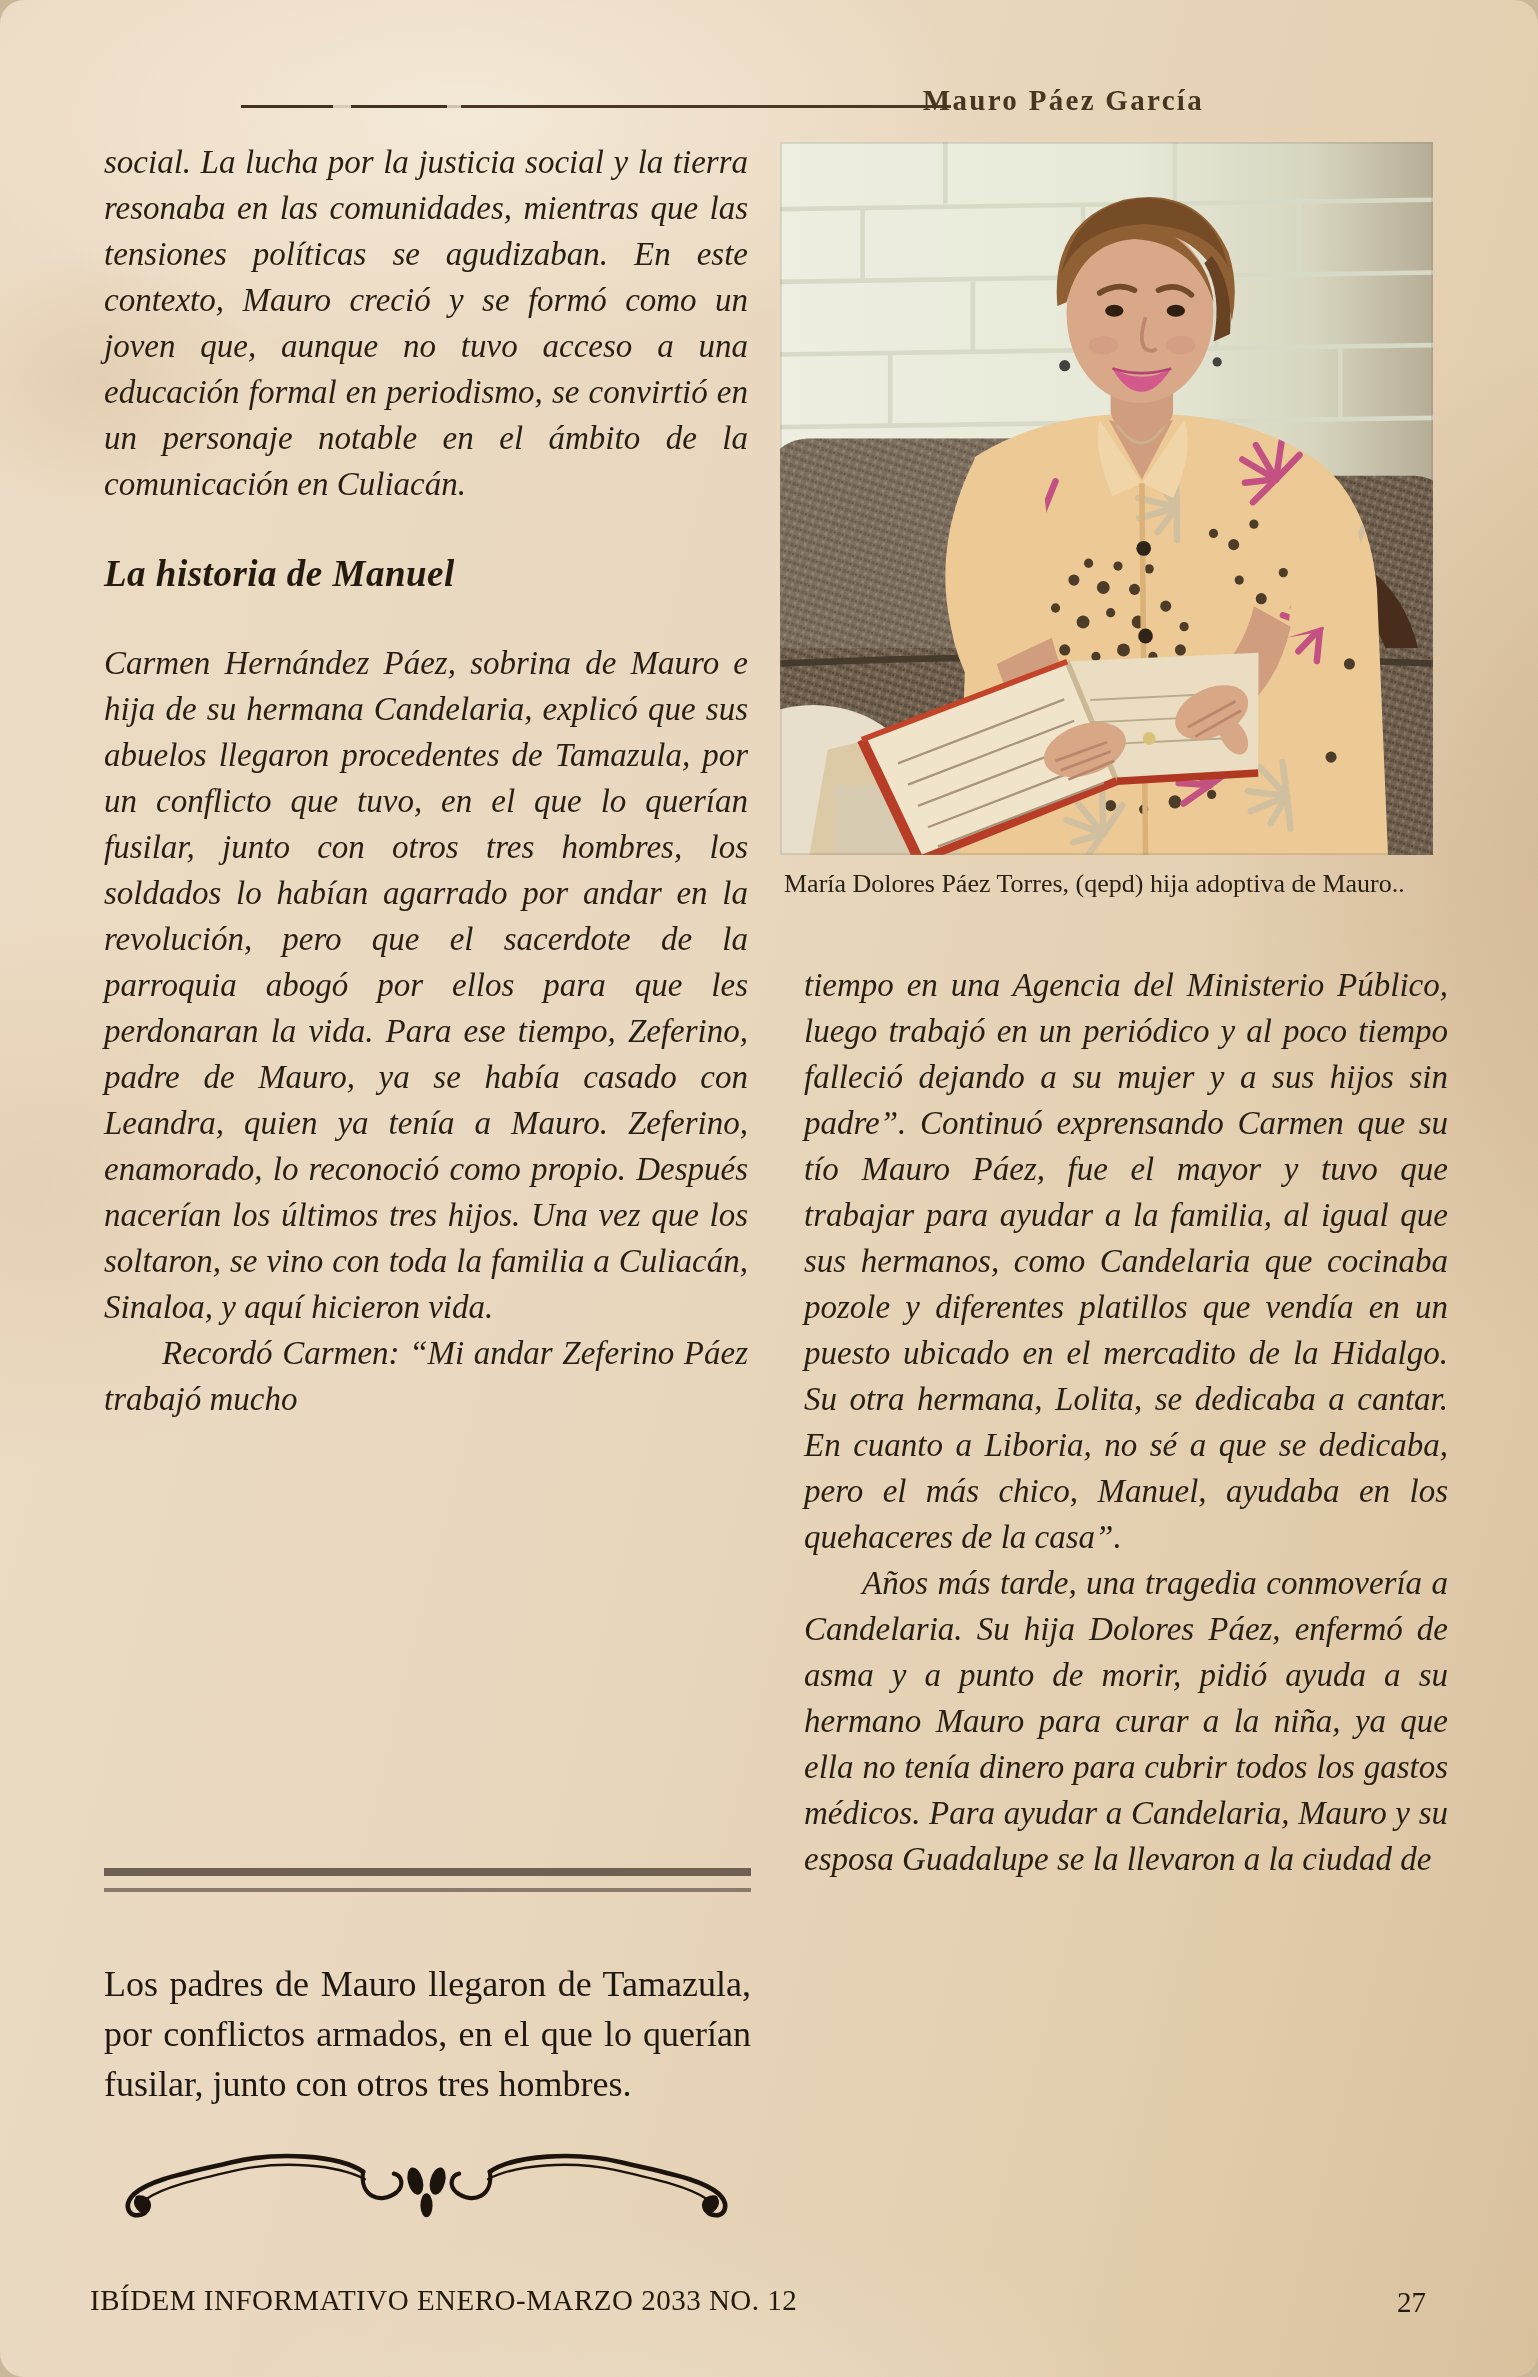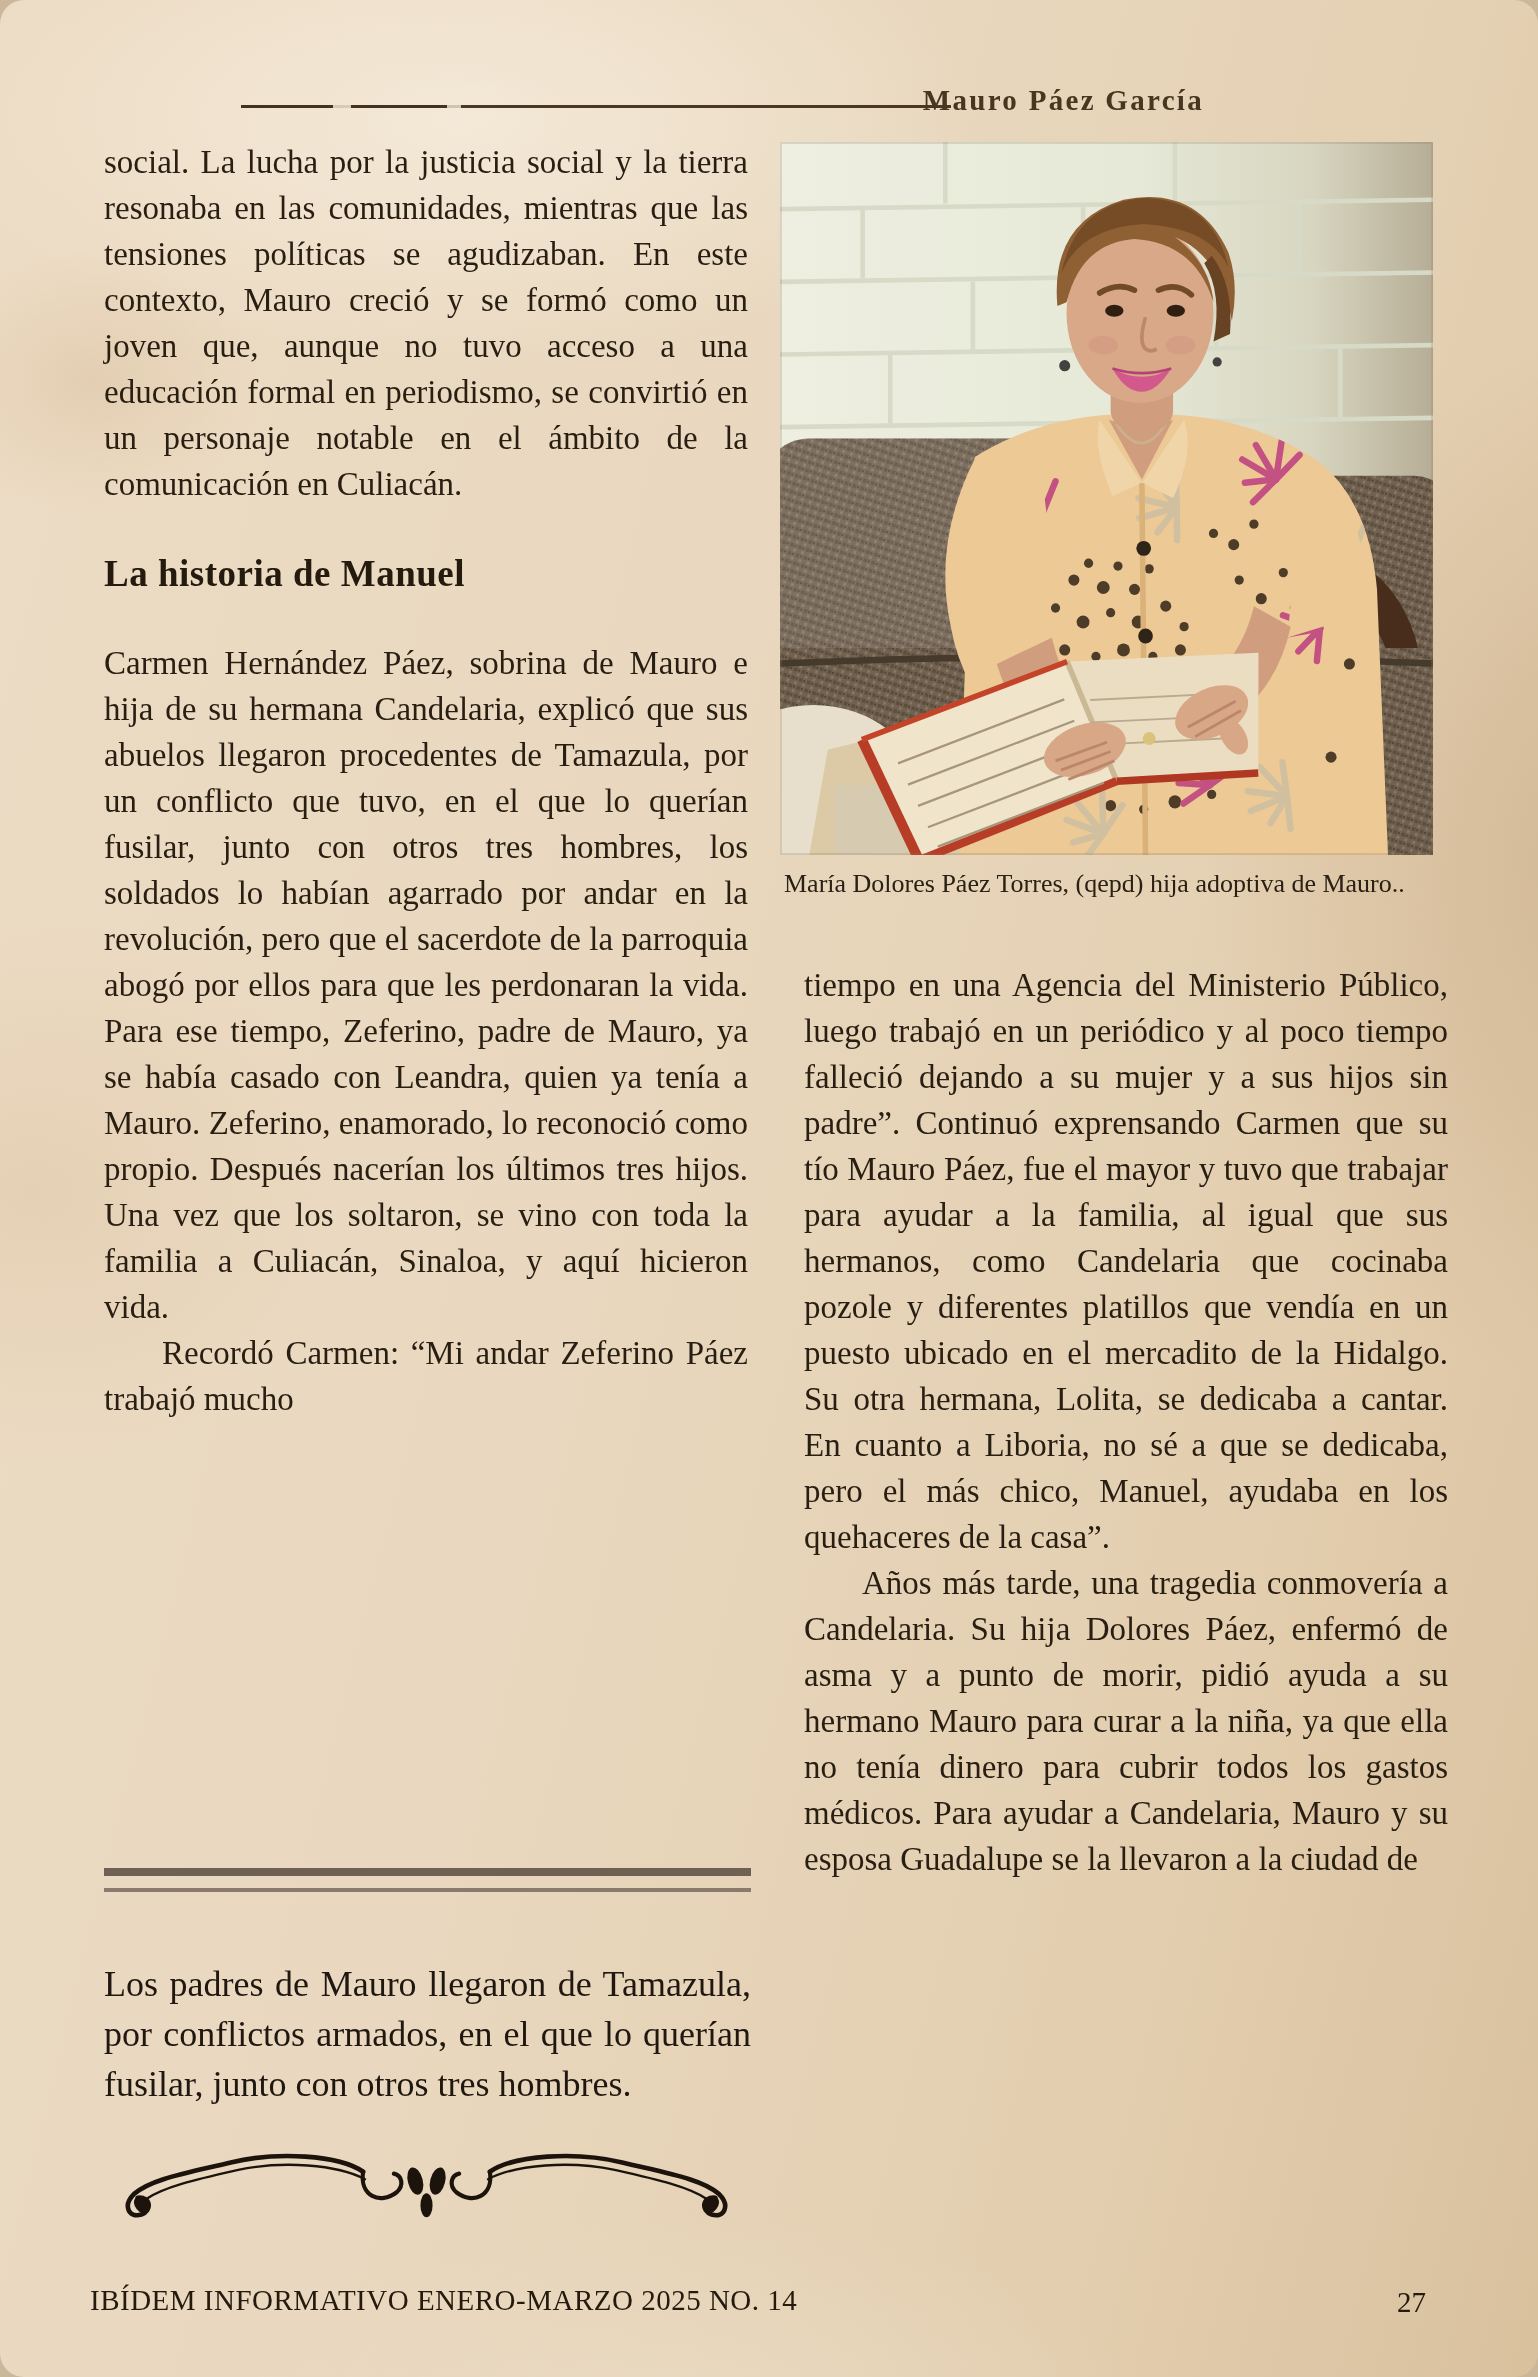--- a/index.html
+++ b/index.html
@@ -29,21 +29,21 @@
     font-size:29px;letter-spacing:2.3px;font-weight:600;
     color:#483621;white-space:nowrap;
   }
   
   .photo{left:780px;top:142px;width:653px;height:713px;display:block;}
   .photo-caption{
     left:784px;top:866px;width:653px;
     font-size:26px;line-height:36px;color:#2a2014;text-align:left;
   }
   
-  .col{text-align:justify;font-size:33px;line-height:46px;}
+  .col{text-align:justify;font-size:33px;line-height:46px;font-style:italic;}
   .col p{margin:0;}
   .col-left{left:104px;top:139px;width:644px;}
   .col-right{left:804px;top:962px;width:644px;}
   .section-heading{
     font-size:37px;font-weight:bold;letter-spacing:0.5px;
     margin:43px 0 42px 0;line-height:48px;text-align:left;color:#241a0e;
   }
   .indent{text-indent:58px;}
   
   .rule-thick{left:104px;top:1868px;width:647px;height:8.4px;background:#6e6053;}
@@ -294,17 +294,17 @@
     </g>
     <g fill="#1c140c">
       <ellipse cx="24" cy="68" rx="6.5" ry="10" transform="rotate(-38 24 68)"></ellipse>
       <ellipse cx="636" cy="68" rx="6.5" ry="10" transform="rotate(38 636 68)"></ellipse>
       <ellipse cx="318" cy="42" rx="8" ry="15" transform="rotate(-14 318 42)"></ellipse>
       <ellipse cx="342" cy="42" rx="8" ry="15" transform="rotate(14 342 42)"></ellipse>
       <ellipse cx="330" cy="68" rx="6.5" ry="13"></ellipse>
     </g>
   </svg>
 
-  <div class="abs footer-issue">IBÍDEM INFORMATIVO ENERO-MARZO 2025 NO. 14</div>
+  <div class="abs footer-issue">IBÍDEM INFORMATIVO ENERO-MARZO 2033 NO. 12</div>
   <div class="abs footer-page">27</div>
 
 </div>
 
 
 </body></html>

